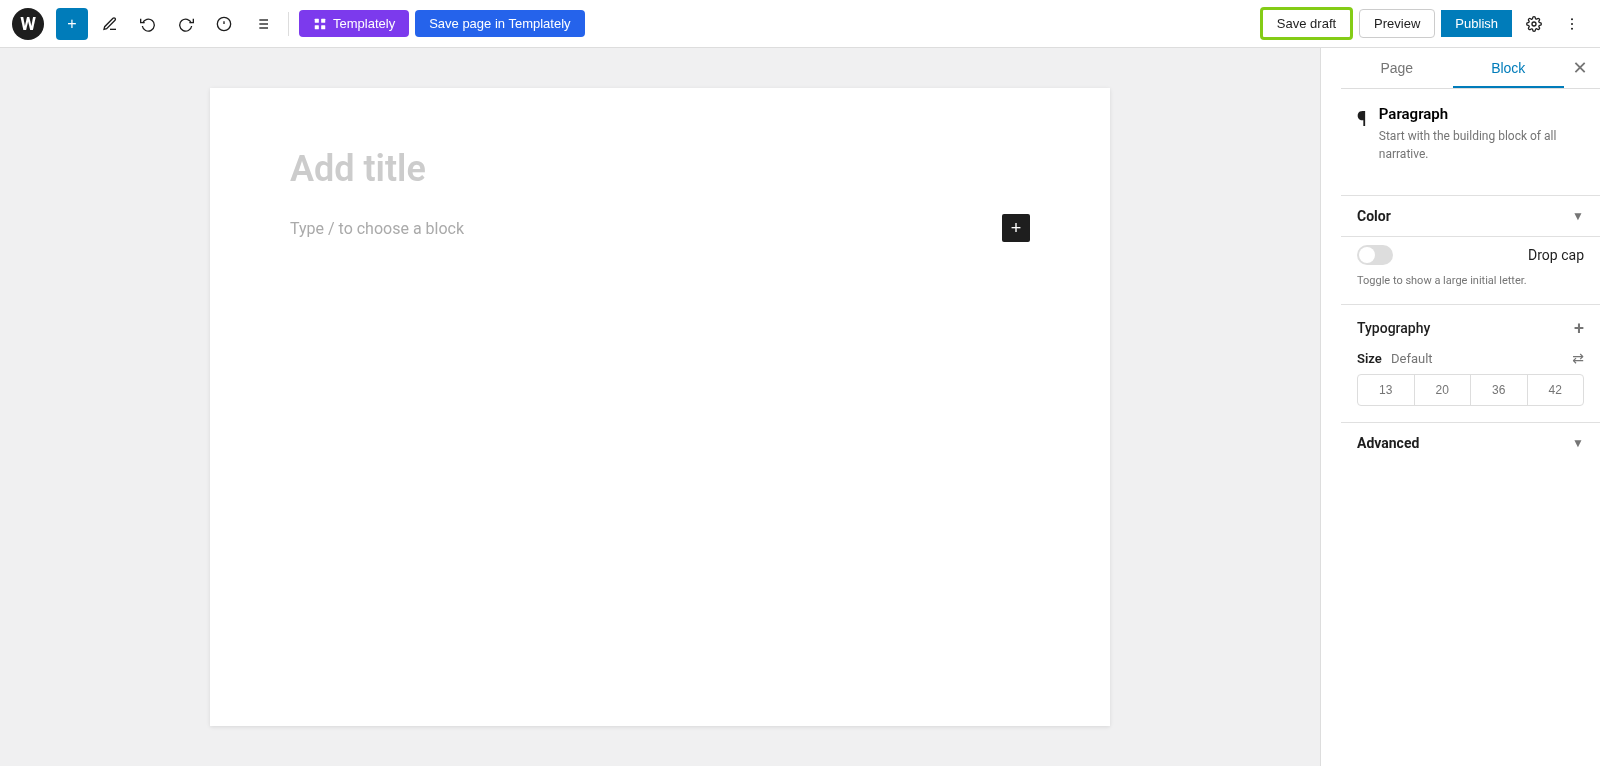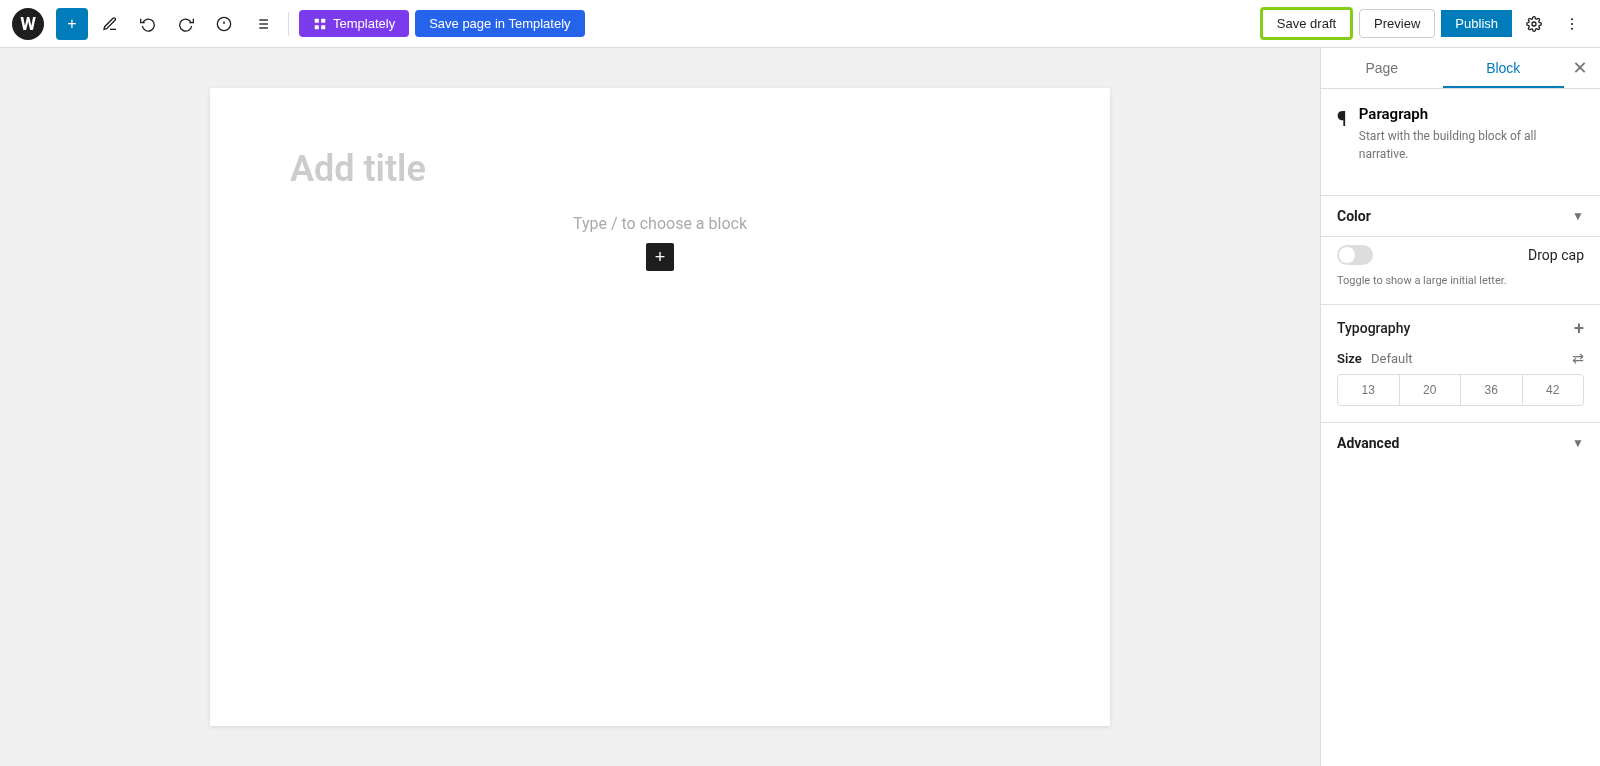--- a/index.html
+++ b/index.html
@@ -68,35 +68,35 @@
       min-height: 600px; padding: 60px 80px;
       box-shadow: 0 1px 4px rgba(0,0,0,0.1);
     }
     .editor-title {
       font-size: 36px; font-weight: 600; color: #ccc;
       border: none; outline: none; width: 100%;
       font-family: inherit; background: transparent;
       margin-bottom: 24px; display: block;
     }
     .editor-block-area {
-      display: flex; align-items: center; gap: 10px; flex-direction: column;
+      display: flex; align-items: center; gap: 10px;
     }
     .editor-placeholder {
       color: #aaa; font-size: 16px; flex: 1;
     }
     .editor-add-block {
       width: 28px; height: 28px; background: #1e1e1e; color: #fff;
       border: none; cursor: pointer; display: flex; align-items: center;
       justify-content: center; font-size: 18px; border-radius: 2px;
     }
 
     
     .sidebar {
       width: 280px; background: #fff; border-left: 1px solid #ddd;
-      display: flex; flex-direction: column; overflow-y: auto; flex-shrink: 0;
+      display: flex; flex-direction: column; overflow-y: auto; flex-shrink: 0; padding-left: 20px;
     }
     .sidebar-tabs {
       display: flex; border-bottom: 1px solid #ddd;
       position: relative; align-items: center;
     }
     .sidebar-tab {
       flex: 1; padding: 12px 0; text-align: center; font-size: 14px;
       cursor: pointer; color: #757575; border: none; background: transparent;
       position: relative;
     }

